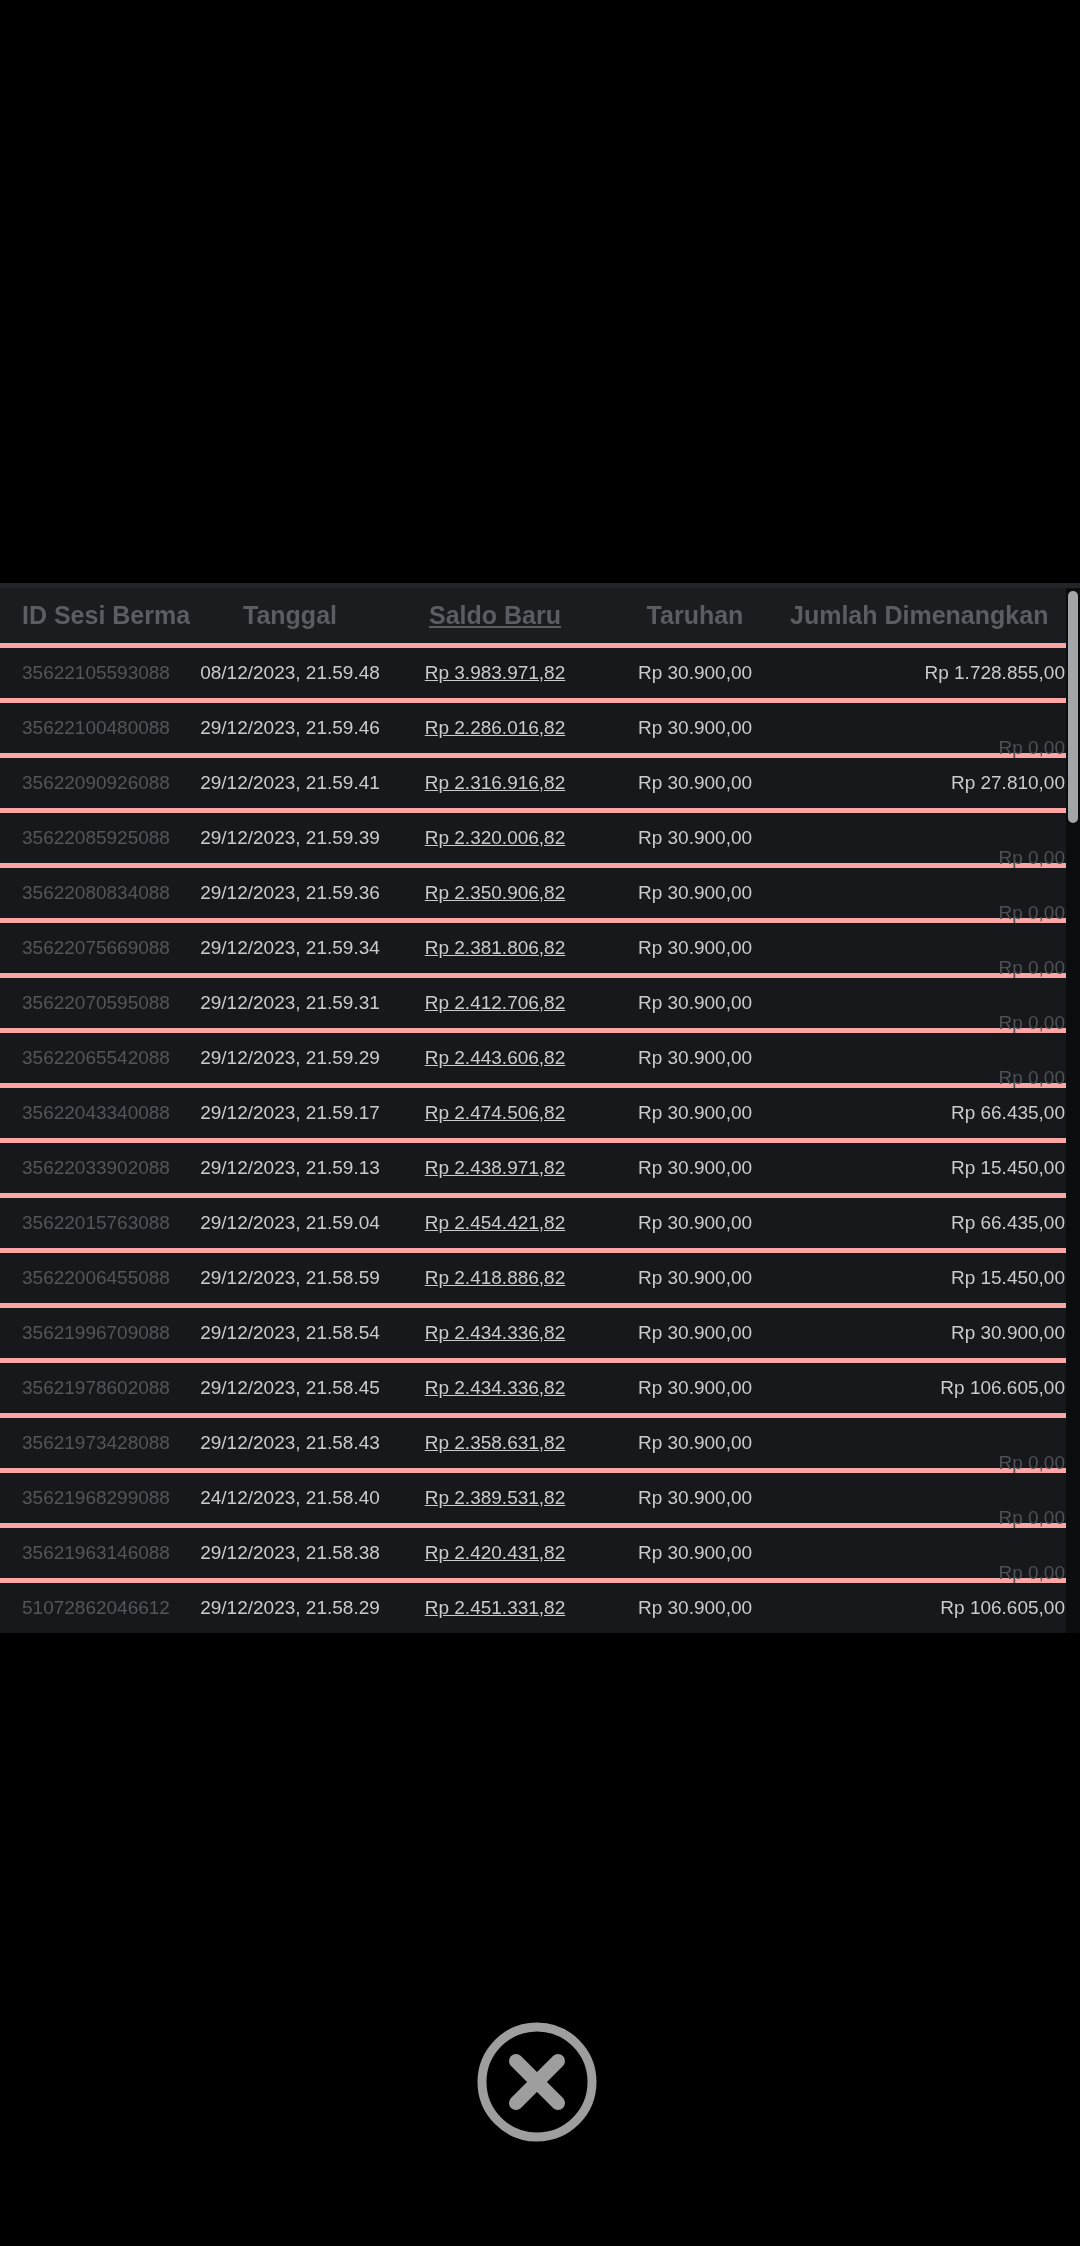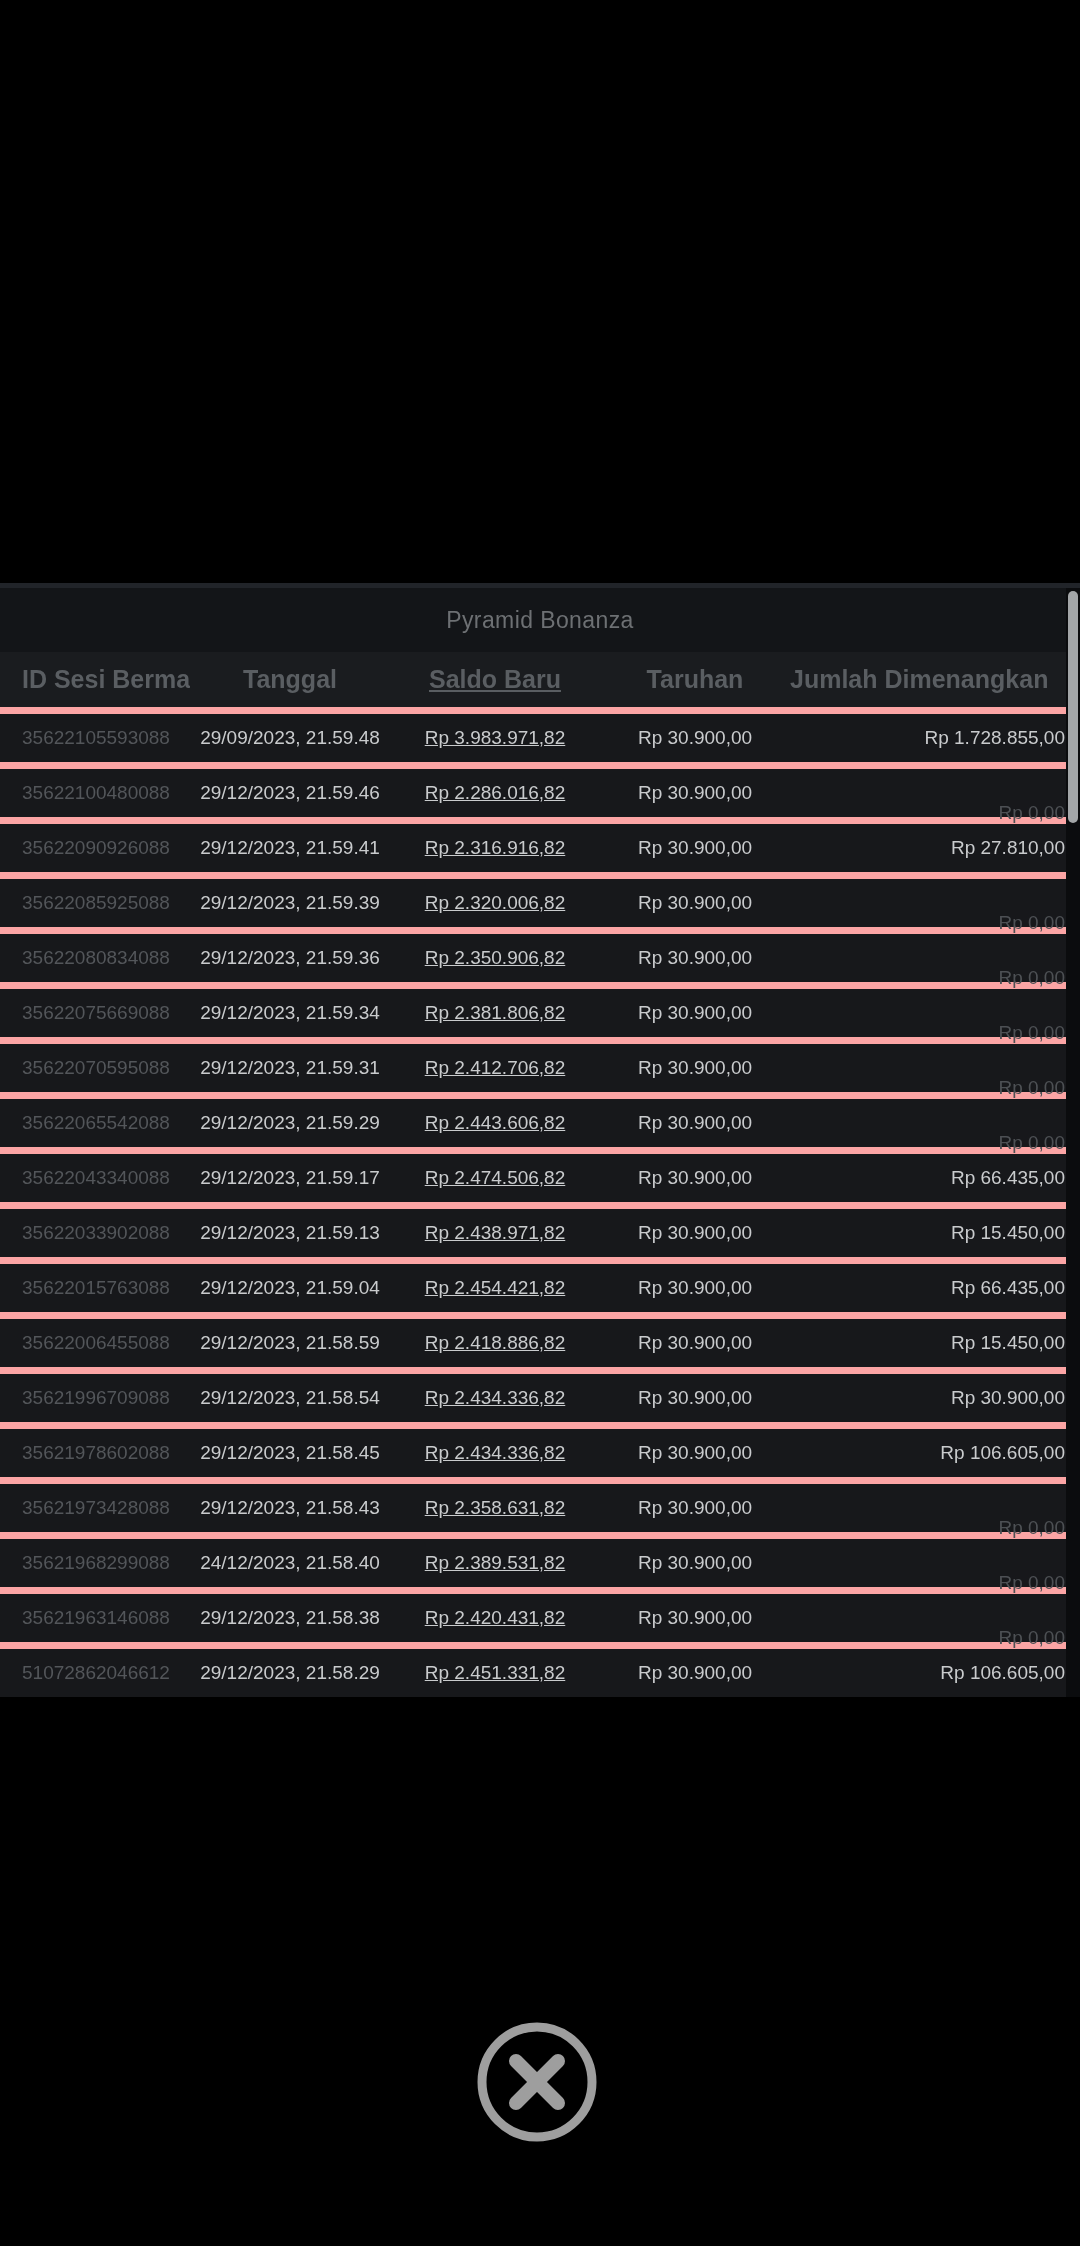--- a/index.html
+++ b/index.html
@@ -19,21 +19,21 @@
   .title-bar .title{
     color:#6d7073;font-size:23px;letter-spacing:.4px;
   }
   .grid-header{
     display:flex;align-items:center;height:55px;background:#1a1c1f;
     color:#5a5e62;font-size:25px;font-weight:700;
   }
   .rows{display:block;}
   .row{
     display:flex;align-items:center;height:55px;background:#17181b;
-    border-top:7px solid #fca5a5;box-sizing:border-box;
+    border-top:5px solid #fca5a5;box-sizing:border-box;
     color:#c9cbcd;font-size:19px;
   }
   .cell{box-sizing:border-box;white-space:nowrap;overflow:hidden;}
   .col-id{width:190px;text-align:left;padding-left:22px;}
   .col-date{width:200px;text-align:center;}
   .col-balance{width:210px;text-align:center;text-decoration:underline;}
   .col-bet{width:190px;text-align:center;}
   .col-win{flex:1;text-align:right;padding-right:15px;}
   .grid-header .col-win{padding-right:62px;}
   .row .col-id{color:#53565a;}
@@ -53,36 +53,33 @@
   .close-button{
     position:absolute;left:473px;top:2018px;width:128px;height:128px;
     background:transparent;border:none;padding:0;cursor:pointer;
   }
   .close-button svg{display:block;}
 </style>
 </head>
 <body>
 
 <div class="modal">
-  <div class="title-bar">
-    <span class="title">Pyramid Bonanza</span>
-  </div>
 
   <div class="grid-header">
     <div class="cell col-id">ID Sesi Bermain #</div>
     <div class="cell col-date">Tanggal</div>
     <div class="cell col-balance">Saldo Baru</div>
     <div class="cell col-bet">Taruhan</div>
     <div class="cell col-win">Jumlah Dimenangkan</div>
   </div>
 
   <div class="rows">
       <div class="row">
     <div class="cell col-id">35622105593088</div>
-    <div class="cell col-date">29/09/2023, 21.59.48</div>
+    <div class="cell col-date">08/12/2023, 21.59.48</div>
     <div class="cell col-balance">Rp 3.983.971,82</div>
     <div class="cell col-bet">Rp 30.900,00</div>
     <div class="cell col-win">Rp 1.728.855,00</div>
   </div>
       <div class="row">
     <div class="cell col-id">35622100480088</div>
     <div class="cell col-date">29/12/2023, 21.59.46</div>
     <div class="cell col-balance">Rp 2.286.016,82</div>
     <div class="cell col-bet">Rp 30.900,00</div>
     <div class="cell col-win dim">Rp 0,00</div>

